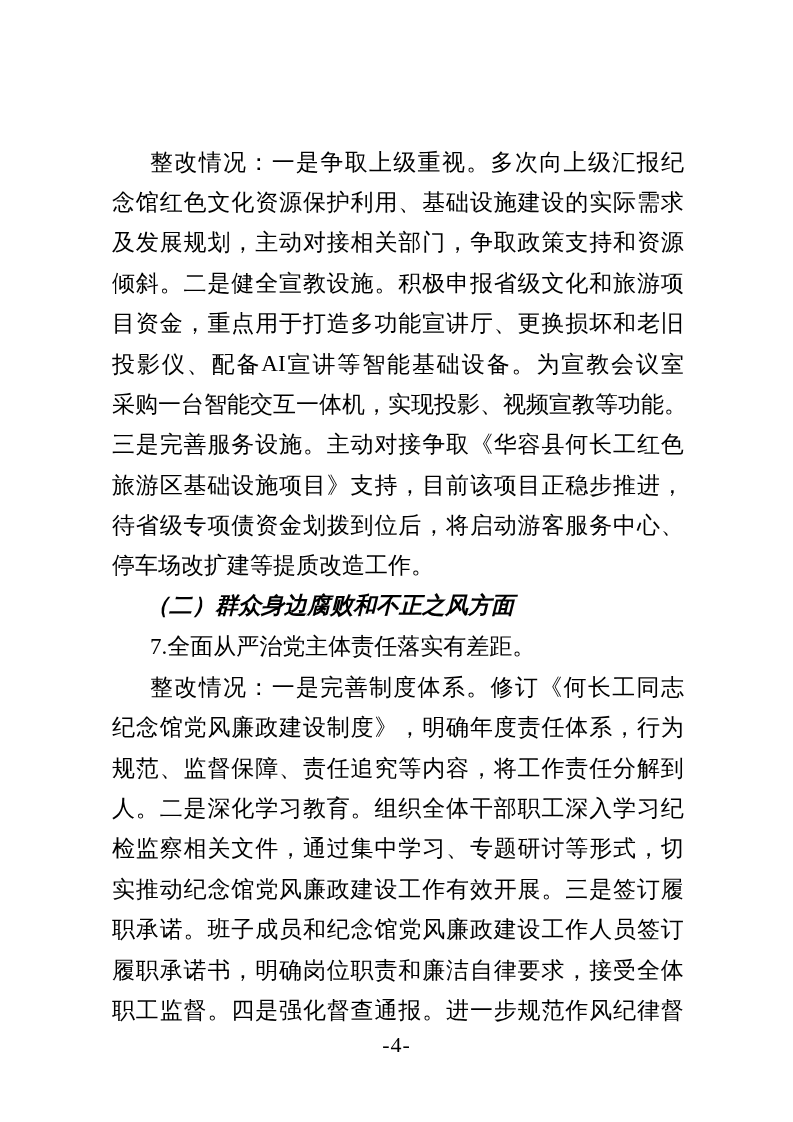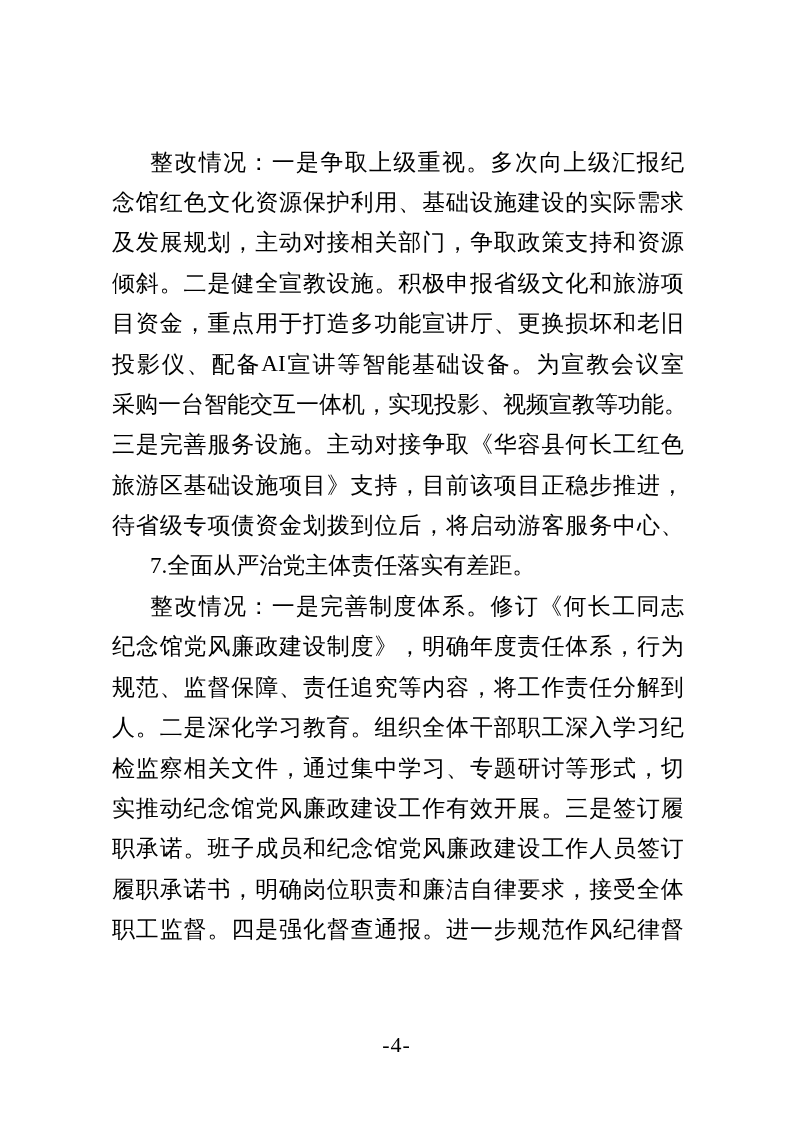--- a/index.html
+++ b/index.html
@@ -316,20 +316,22 @@
         <span>启</span>
         <span>动</span>
         <span>游</span>
         <span>客</span>
         <span>服</span>
         <span>务</span>
         <span>中</span>
         <span>心</span>
         <span>、</span>
       </div>
+      <div class="line">停车场改扩建等提质改造工作。</div>
+      <div class="line indent heading">（二）群众身边腐败和不正之风方面</div>
       <div class="line indent">7.全面从严治党主体责任落实有差距。</div>
       <div class="line justify indent">
         <span>整</span>
         <span>改</span>
         <span>情</span>
         <span>况</span>
         <span>：</span>
         <span>一</span>
         <span>是</span>
         <span>完</span>

